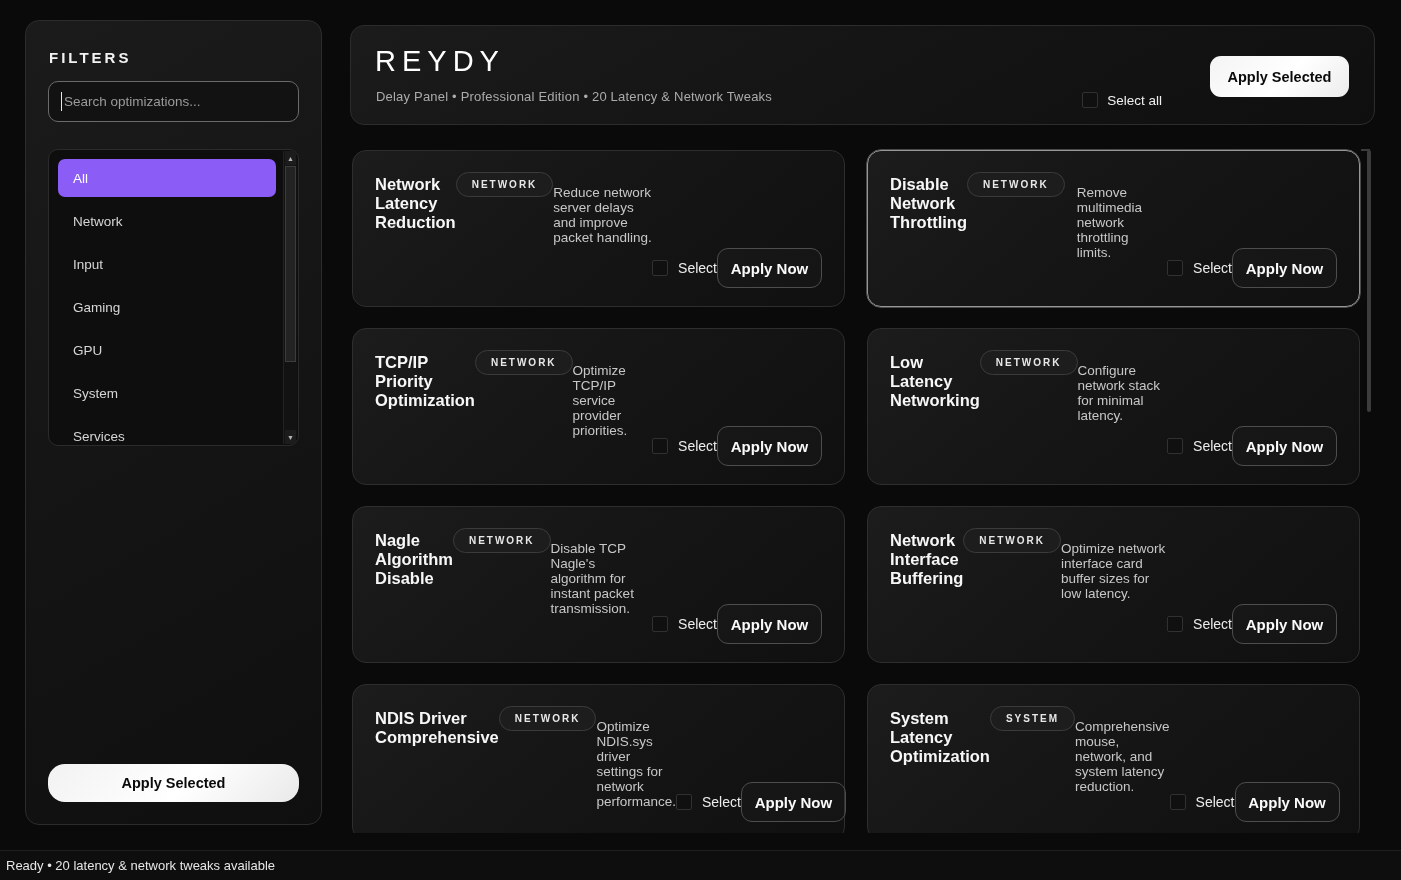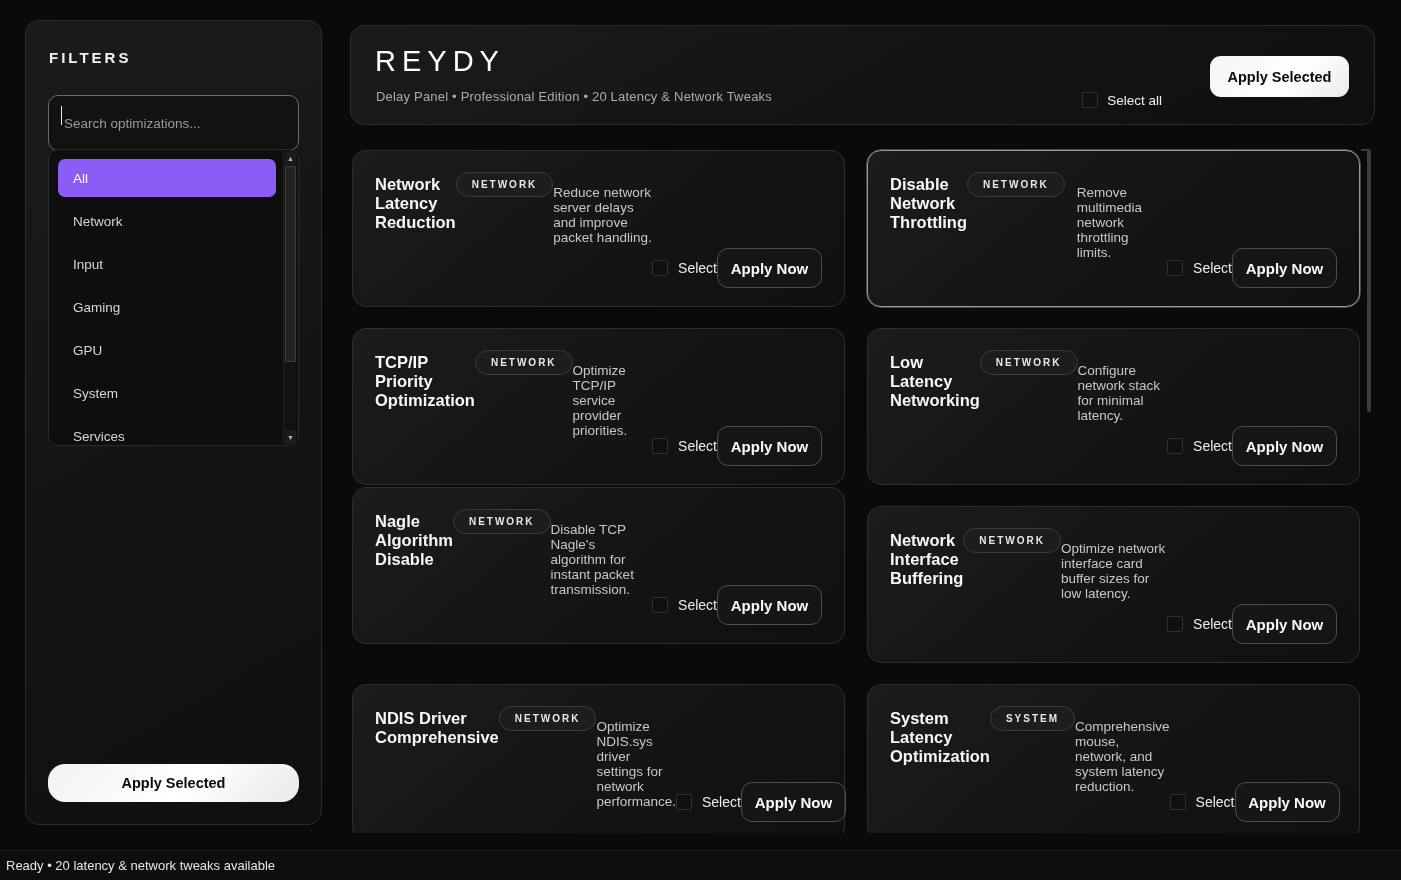--- a/index.html
+++ b/index.html
@@ -18,21 +18,21 @@
     border:1px solid #2c2c2c;
     border-radius:14px;
   }
 
   
   #sidebar { left:25px; top:20px; width:297px; height:805px; }
   .filters-heading {
     position:absolute; left:23px; top:28px;
     font-size:15px; font-weight:700; letter-spacing:3px; color:#f2f2f2;
   }
-  .search-wrap { position:absolute; left:22px; right:22px; top:74px; height:56px; }
+  .search-wrap { position:absolute; left:22px; right:22px; top:60px; height:41px; }
   .search-input {
     width:100%; height:100%;
     background:#121212;
     border:1px solid #6a6a6a; border-radius:10px;
     color:#eee; font-size:13.5px; padding:0 12px 0 15px;
     font-family:"Liberation Sans", sans-serif;
     outline:none;
   }
   .search-input::placeholder { color:#9a9a9a; }
   .caret {
@@ -250,21 +250,21 @@
     <div class="card-desc">Configure network stack for minimal latency.</div>
     <div class="card-footer">
       <div class="select-wrap">
         <div class="checkbox"></div>
         <span class="select-label">Select</span>
       </div>
       <button class="apply-now">Apply Now</button>
     </div>
   </div>
 
-  <div class="card" style="left:2px; top:357px;">
+  <div class="card" style="left:2px; top:376px;">
     <div class="card-top">
       <div class="card-title">Nagle Algorithm Disable</div>
       <div class="badge">NETWORK</div>
     </div>
     <div class="card-desc">Disable TCP Nagle's algorithm for instant packet transmission.</div>
     <div class="card-footer">
       <div class="select-wrap">
         <div class="checkbox"></div>
         <span class="select-label">Select</span>
       </div>

